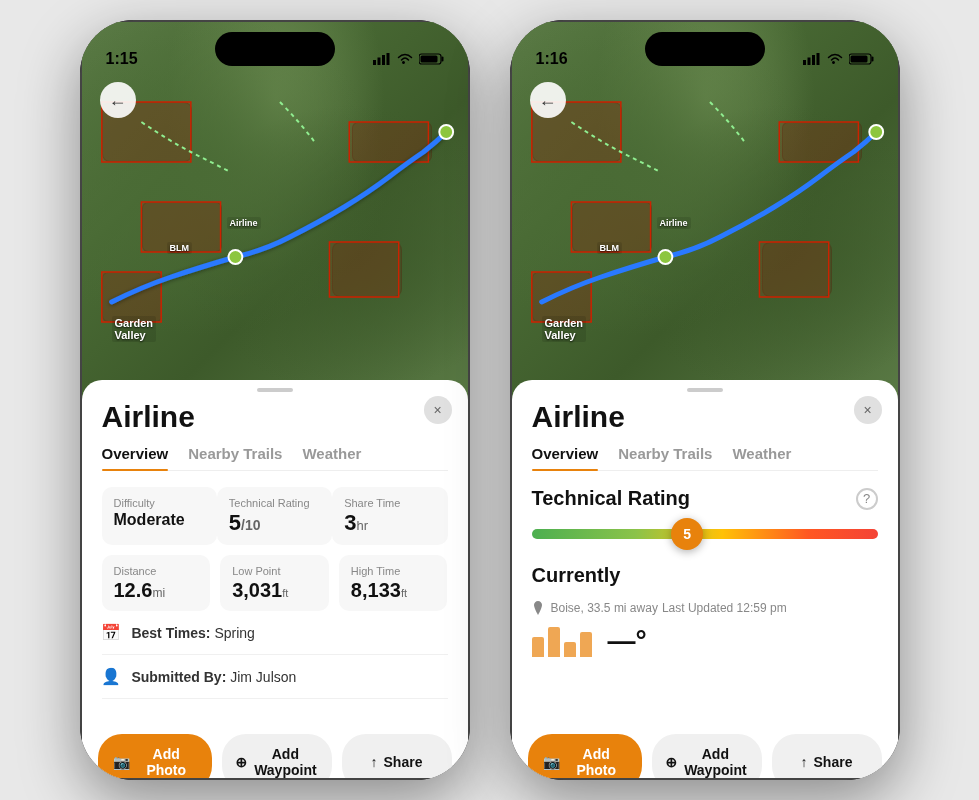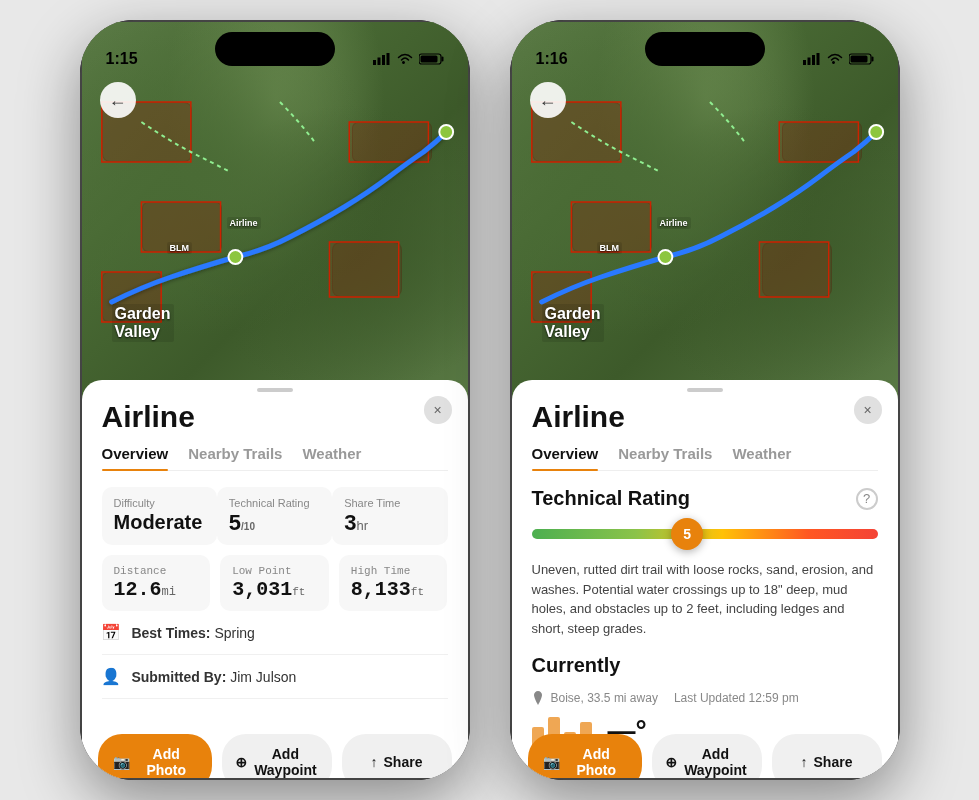--- a/index.html
+++ b/index.html
@@ -242,31 +242,30 @@
       line-height: 1.1;
     }
 
     .stat-unit {
       font-size: 13px;
       font-weight: 500;
       color: #666;
     }
 
     .stat-sub {
-      font-size: 10px;
+      font-size: 14px;
       color: #666;
     }
 
     
     .stats-row2 {
       display: grid;
       grid-template-columns: 1fr 1fr 1fr;
       gap: 10px;
       margin-top: 10px;
-      font-family: Liberation Mono, monospace;
     }
 
     
     .info-row {
       display: flex;
       align-items: center;
       gap: 10px;
       padding: 12px 0;
       border-bottom: 1px solid #f0f0f0;
       font-size: 14px;
@@ -400,21 +399,21 @@
 
     .currently-title {
       font-size: 20px;
       font-weight: 800;
       color: #111;
       margin-bottom: 14px;
     }
 
     .currently-meta {
       display: flex;
-      gap: 16px;
+      gap: 4px;
       align-items: center;
       font-size: 12px;
       color: #888;
       margin-bottom: 10px;
     }
 
     .currently-meta span {
       display: flex;
       align-items: center;
       gap: 4px;
@@ -438,21 +437,21 @@
     
     .terrain-patch {
       position: absolute;
       background: rgba(80,50,20,0.3);
       border: 1px solid rgba(80,50,20,0.4);
     }
 
     
     .map-label {
       position: absolute;
-      font-size: 16px;
+      font-size: 11px;
       font-weight: 700;
       color: #fff;
       text-shadow: 0 1px 2px rgba(0,0,0,0.8);
       background: rgba(0,0,0,0.1);
       padding: 1px 3px;
       border-radius: 2px;
     }
   </style>
 </head>
 <body>
@@ -539,21 +538,21 @@
 
           <div class="tabs">
             <div class="tab active">Overview</div>
             <div class="tab">Nearby Trails</div>
             <div class="tab">Weather</div>
           </div>
 
           <div class="stats-grid">
             <div class="stat-card" style="grid-column: span 1;">
               <div class="stat-label">Difficulty</div>
-              <div class="stat-value" style="font-size:20px;">Moderate</div>
+              <div class="stat-value" style="font-size:16px;">Moderate</div>
             </div>
             <div class="stat-card">
               <div class="stat-label">Technical Rating</div>
               <div class="stat-value">
                 <span>5</span><span class="stat-sub">/10</span>
               </div>
             </div>
             <div class="stat-card">
               <div class="stat-label">Share Time</div>
               <div class="stat-value">
@@ -687,21 +686,20 @@
               <div class="help-icon">?</div>
             </div>
 
             <div class="rating-slider-container">
               <div class="rating-track"></div>
               <div class="rating-thumb">
                 <span>5</span>
               </div>
             </div>
 
-            <div class="rating-description">Uneven, rutted dirt trail with loose rocks, sand, erosion, and washes. Potential water crossings up to 18" deep, mud holes, and obstacles up to 2 feet, including ledges and short, steep grades.</div>
           </div>
 
           <div class="currently-section">
             <div class="currently-title">Currently</div>
             <div class="currently-meta">
               <span>
                 <svg width="12" height="14" viewBox="0 0 12 14" style="margin-right:3px;">
                     <path d="M6 0C3.8 0 2 1.8 2 4c0 3 4 10 4 10s4-7 4-10c0-2.2-1.8-4-4-4z" fill="#888"></path>
                   </svg>
                 <span>Boise, 33.5 mi away</span>

